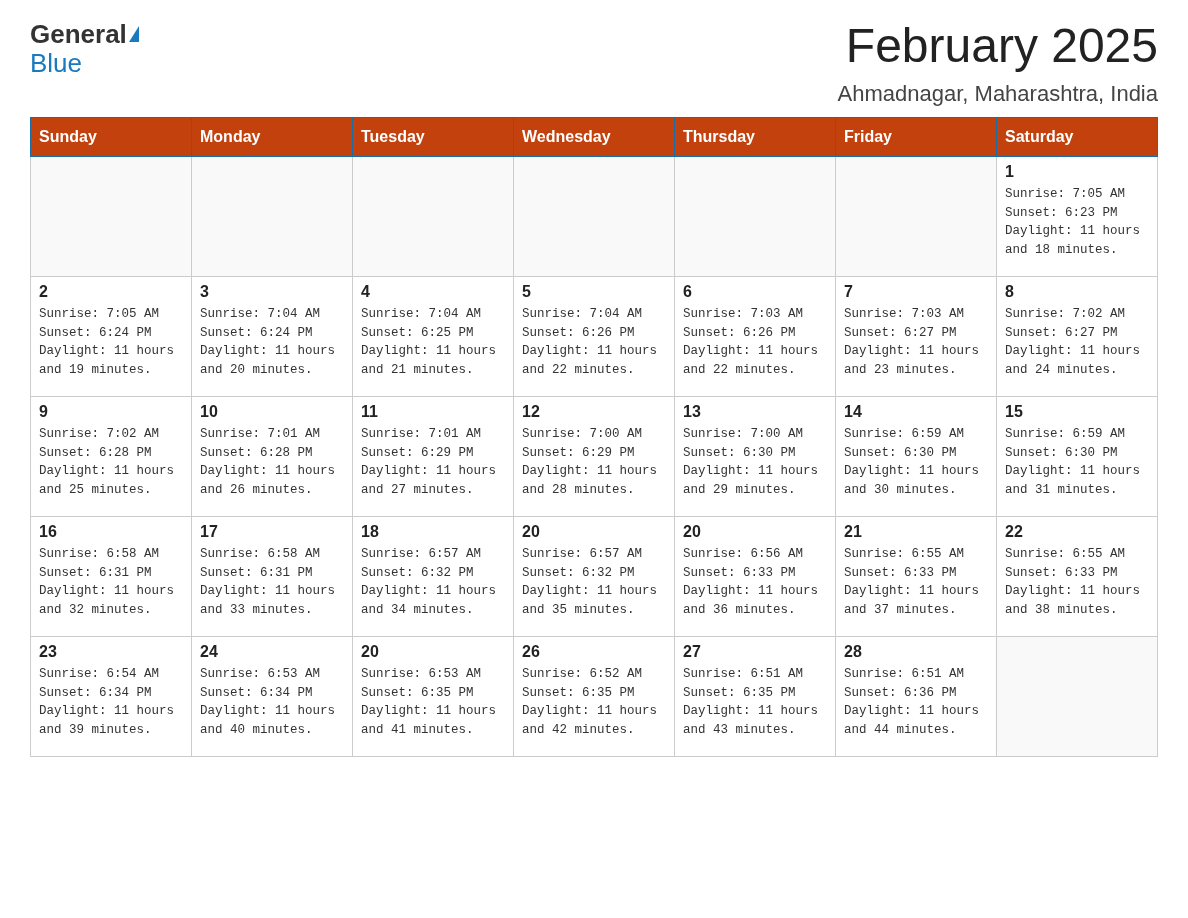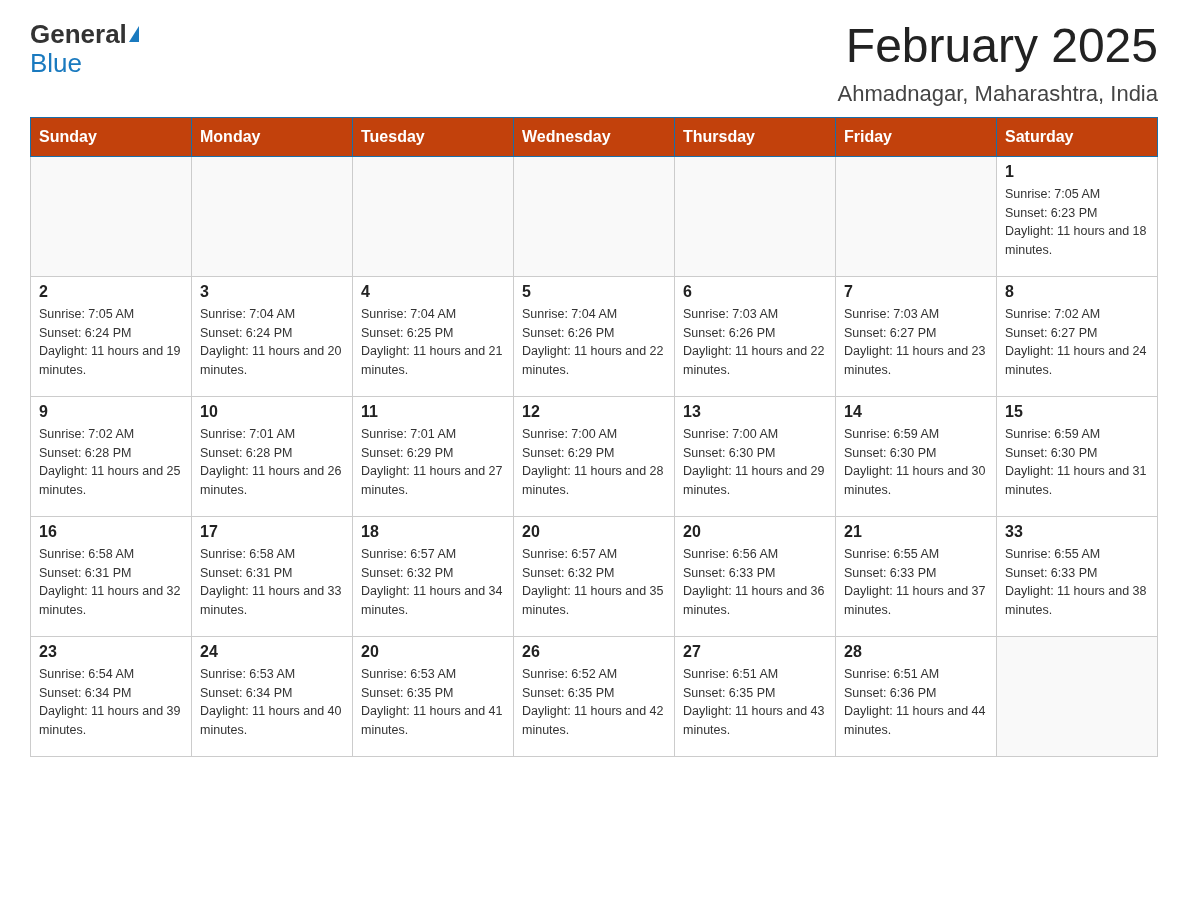--- a/index.html
+++ b/index.html
@@ -90,20 +90,21 @@
       font-size: 16px;
       font-weight: bold;
       color: #222;
       display: block;
       margin-bottom: 4px;
     }
     .day-info {
       font-size: 12.5px;
       color: #333;
       line-height: 1.5;
+      font-family: Liberation Mono, monospace;
     }
   </style>
 </head>
 <body>
 
 <div class="header">
   <div class="logo">
     <div style="display:flex; align-items:center;">
       <span class="logo-general">General</span>
       <span class="logo-triangle"></span>
@@ -220,21 +221,21 @@
         </td>
         <td>
           <span class="day-number">20</span>
           <div class="day-info">Sunrise: 6:56 AM<br>Sunset: 6:33 PM<br>Daylight: 11 hours and 36 minutes.</div>
         </td>
         <td>
           <span class="day-number">21</span>
           <div class="day-info">Sunrise: 6:55 AM<br>Sunset: 6:33 PM<br>Daylight: 11 hours and 37 minutes.</div>
         </td>
         <td>
-          <span class="day-number">33</span>
+          <span class="day-number">22</span>
           <div class="day-info">Sunrise: 6:55 AM<br>Sunset: 6:33 PM<br>Daylight: 11 hours and 38 minutes.</div>
         </td>
       </tr>
       <tr>
         <td>
           <span class="day-number">23</span>
           <div class="day-info">Sunrise: 6:54 AM<br>Sunset: 6:34 PM<br>Daylight: 11 hours and 39 minutes.</div>
         </td>
         <td>
           <span class="day-number">24</span>

